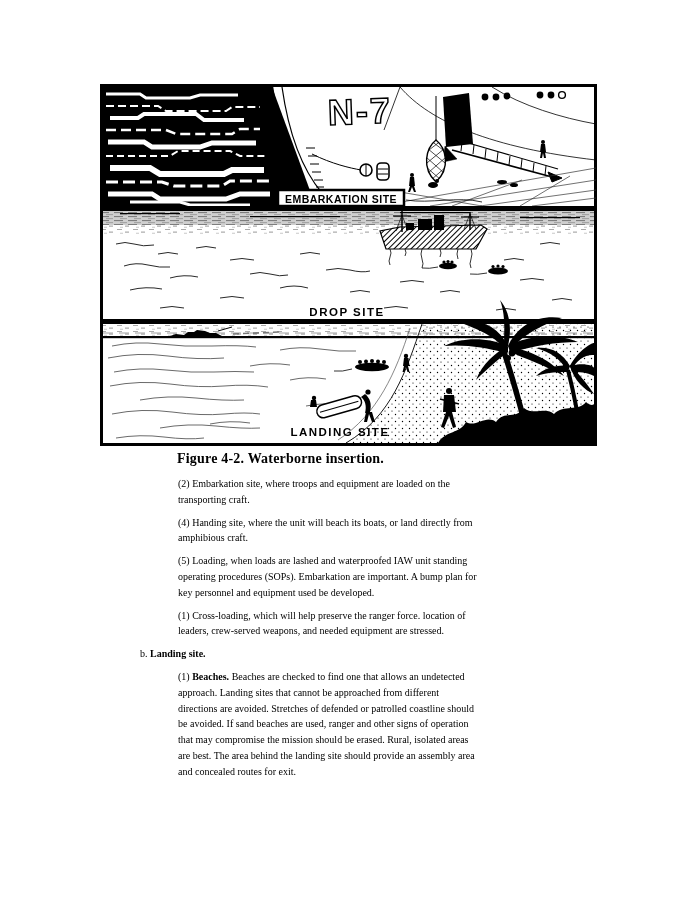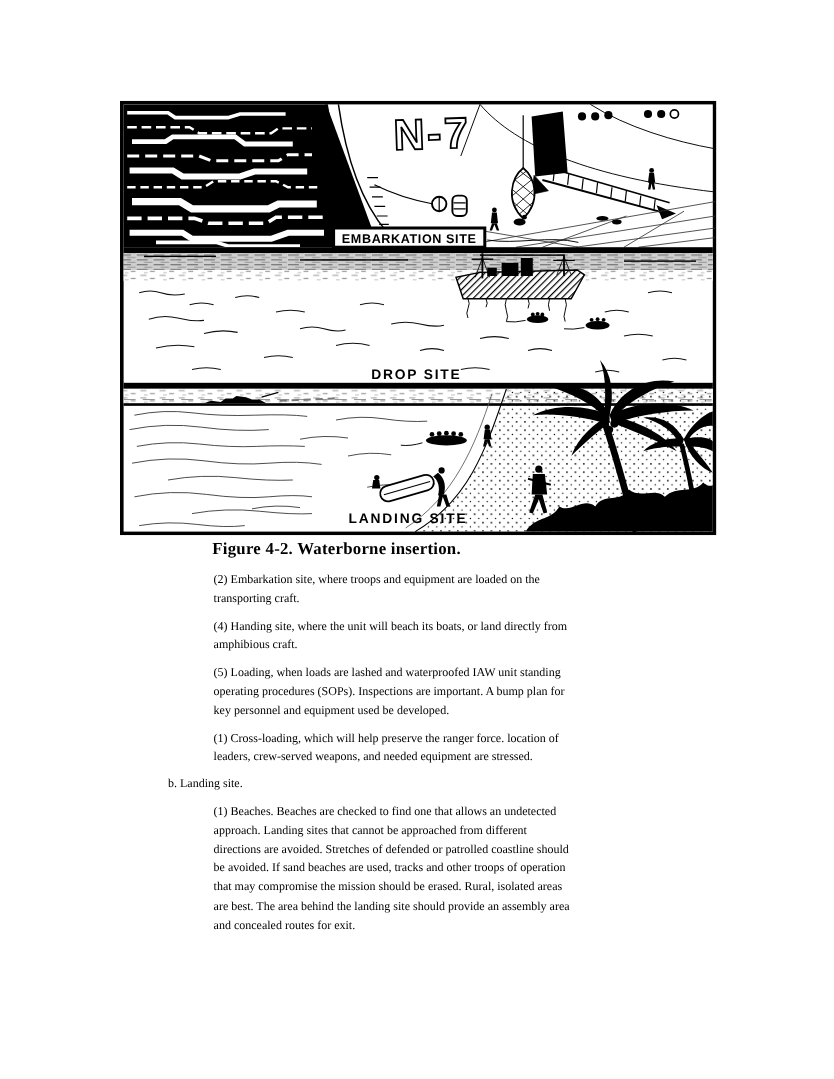--- a/index.html
+++ b/index.html
@@ -7,21 +7,21 @@
         font-family:"Liberation Serif", serif;color:#000;}
   .figure-frame{position:absolute;left:100px;top:84px;width:497px;height:362px;}
   .figure-frame svg{display:block;}
   .caption{position:absolute;left:0;top:451px;width:561px;text-align:center;
            font-weight:bold;font-size:14px;letter-spacing:.2px;}
   .bodytext{position:absolute;left:140px;top:476px;width:458px;
             font-size:10px;line-height:15.8px;}
   .para{margin:0 0 7px 38px;width:416px;}
   .para .ln{white-space:nowrap;}
   .item-b{margin:3px 0 7px 0;}
-  .bold{font-weight:normal;margin-top:34px;}
+  .bold{font-weight:bold;margin-top:34px;}
   svg text{font-family:"Liberation Sans", sans-serif;}
   .sitelabel{font-weight:bold;letter-spacing:1.5px;font-size:11.5px;fill:#000;}
 </style>
 </head>
 <body>
 
 <div class="page">
 
   <div class="figure-frame">
     <svg width="497" height="362" viewBox="0 0 497 362">
@@ -336,39 +336,39 @@
     </div>
 
 
     <div class="para">
       <div class="ln">(4) Handing site, where the unit will beach its boats, or land directly from</div>
       <div class="ln">amphibious craft.</div>
     </div>
 
     <div class="para">
       <div class="ln">(5) Loading, when loads are lashed and waterproofed IAW unit standing</div>
-      <div class="ln">operating procedures (SOPs). Inspections are important. A bump plan for</div>
+      <div class="ln">operating procedures (SOPs). Embarkation are important. A bump plan for</div>
       <div class="ln">key personnel and equipment used be developed.</div>
     </div>
 
     <div class="para">
       <div class="ln">(1) Cross-loading, which will help preserve the ranger force. location of</div>
       <div class="ln">leaders, crew-served weapons, and needed equipment are stressed.</div>
     </div>
 
     <div class="item-b">
       <span>b. </span><span class="bold">Landing site.</span>
     </div>
 
     <div class="para">
       <div class="ln">
         <span>(1) </span><span class="bold">Beaches.</span><span> Beaches are checked to find one that allows an undetected</span>
       </div>
       <div class="ln">approach. Landing sites that cannot be approached from different</div>
       <div class="ln">directions are avoided. Stretches of defended or patrolled coastline should</div>
-      <div class="ln">be avoided. If sand beaches are used, tracks and other troops of operation</div>
+      <div class="ln">be avoided. If sand beaches are used, ranger and other signs of operation</div>
       <div class="ln">that may compromise the mission should be erased. Rural, isolated areas</div>
       <div class="ln">are best. The area behind the landing site should provide an assembly area</div>
       <div class="ln">and concealed routes for exit.</div>
     </div>
 
   </div>
 </div>
 
 </body></html>

